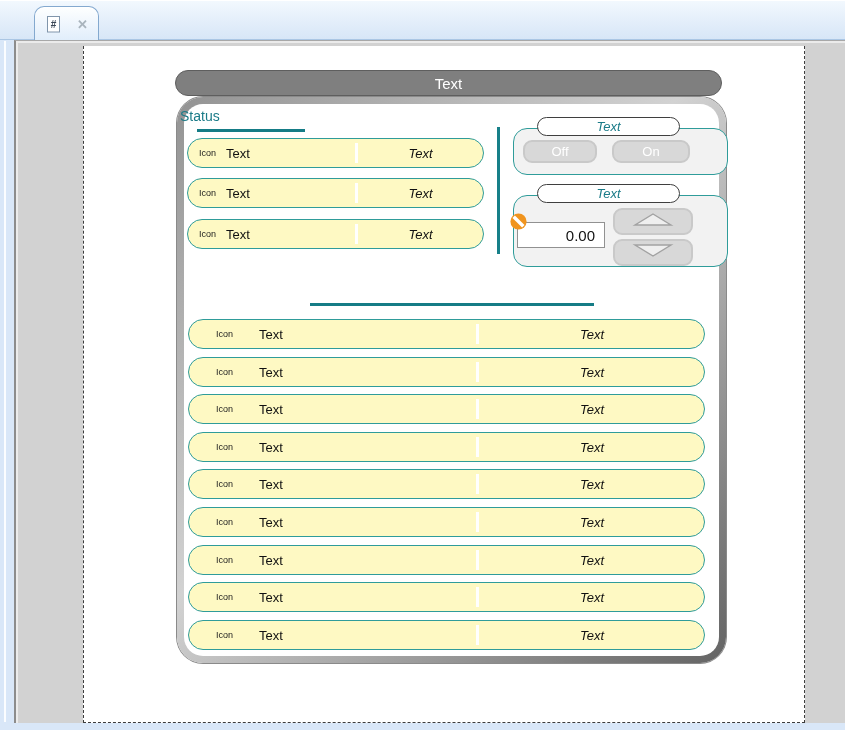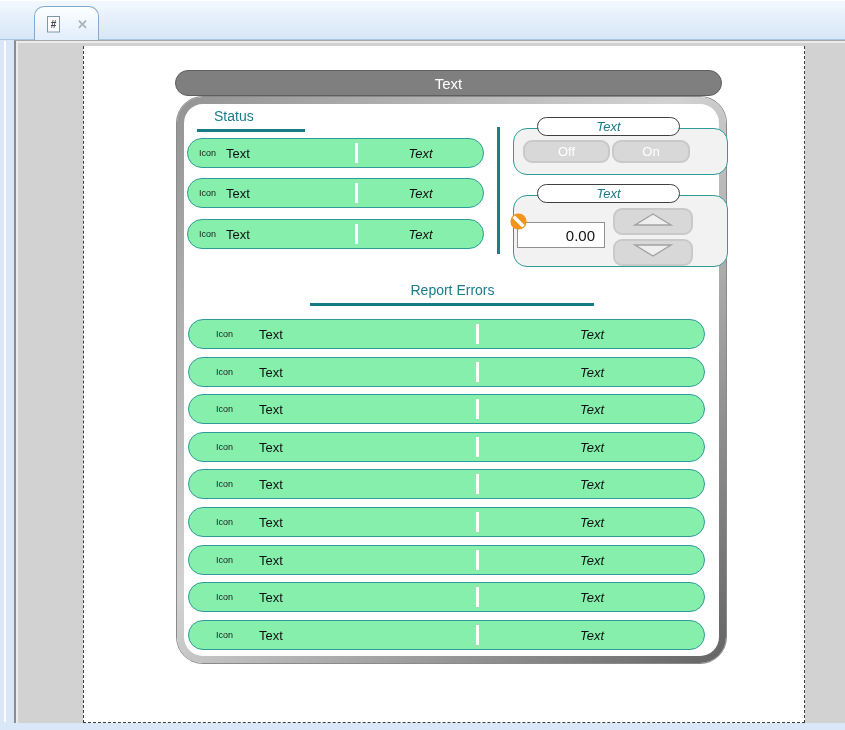--- a/index.html
+++ b/index.html
@@ -38,21 +38,21 @@
   .panel-outer { position:absolute; left:177px; top:97px; width:549px; height:566px;
                  border-radius:26px; padding:7px;
                  background:linear-gradient(135deg,#939393 0%, #d2d2d2 45%, #646464 100%);
                  box-shadow:0 0 0 1px #8a8a8a; }
   .panel-inner { width:100%; height:100%; background:#ffffff; border-radius:19px; }
 
   .sec-heading { position:absolute; color:#1b7b88; font-size:14px; }
   .underline { position:absolute; background:#157c86; }
 
   
-  .trow { position:absolute; background:#86efac; border:1.5px solid #2f9c9a; border-radius:16px; }
+  .trow { position:absolute; background:#fef9c3; border:1.5px solid #2f9c9a; border-radius:16px; }
   .trow .icon-lbl { position:absolute; font-size:9px; color:#1c1c1c; top:50%; transform:translateY(-50%); }
   .trow .row-label { position:absolute; font-size:13px; color:#111; top:50%; transform:translateY(-50%); }
   .trow .row-div { position:absolute; top:4px; bottom:4px; width:3px; background:#ffffff; }
   .trow .row-val { position:absolute; font-size:13px; font-style:italic; color:#111;
                    top:50%; transform:translateY(-50%); text-align:center; }
 
   .srow { left:187px; width:297px; height:30px; }
   .srow .icon-lbl { left:11px; }
   .srow .row-label { left:38px; }
   .srow .row-div { left:167px; }
@@ -108,21 +108,21 @@
   <div class="page"></div>
 
   <div class="hdr-pill">
     <span>Text</span>
   </div>
 
   <div class="panel-outer">
     <div class="panel-inner"></div>
   </div>
 
-  <div class="sec-heading" style="left:214px; top:108px;">Status</div>
+  <div class="sec-heading" style="left:180px; top:108px;">Status</div>
   <div class="underline" style="left:197px; top:129px; width:108px; height:3px;"></div>
 
   <div class="trow srow" style="top:138px;">
     <span class="icon-lbl">Icon</span>
     <span class="row-label">Text</span>
     <span class="row-div"></span>
     <span class="row-val">Text</span>
   </div>
   <div class="trow srow" style="top:178px;">
     <span class="icon-lbl">Icon</span>
@@ -136,21 +136,21 @@
     <span class="row-div"></span>
     <span class="row-val">Text</span>
   </div>
 
   <div class="vdivider"></div>
 
   <div class="grp-box" style="left:513px; top:128px; width:215px; height:47px;"></div>
   <div class="grp-oval" style="left:537px; top:117px; width:143px; height:19px;">
     <span>Text</span>
   </div>
-  <div class="gbtn" style="left:523px; top:140px; width:87px; height:23px;">
+  <div class="gbtn" style="left:523px; top:140px; width:74px; height:23px;">
     <span>Off</span>
   </div>
   <div class="gbtn" style="left:612px; top:140px; width:78px; height:23px;">
     <span>On</span>
   </div>
 
   <div class="grp-box" style="left:513px; top:195px; width:215px; height:72px;"></div>
   <div class="grp-oval" style="left:537px; top:184px; width:143px; height:19px;">
     <span>Text</span>
   </div>
@@ -169,21 +169,20 @@
     </span>
   </div>
   <div class="arrow-btn" style="top:239px;">
     <span>
       <svg width="44" height="15" viewBox="0 0 44 15">
         <polygon points="4,2 40,2 22,13" fill="#efefef" stroke="#a2a2a2" stroke-width="1.4"></polygon>
       </svg>
     </span>
   </div>
 
-  <div class="sec-heading" style="left:310px; top:282px; width:285px; text-align:center;">Report Errors</div>
   <div class="underline" style="left:310px; top:303px; width:284px; height:3px;"></div>
 
   <div class="trow rrow" style="top:319px;">
     <span class="icon-lbl">Icon</span>
     <span class="row-label">Text</span>
     <span class="row-div"></span>
     <span class="row-val">Text</span>
   </div>
   <div class="trow rrow" style="top:357px;">
     <span class="icon-lbl">Icon</span>

